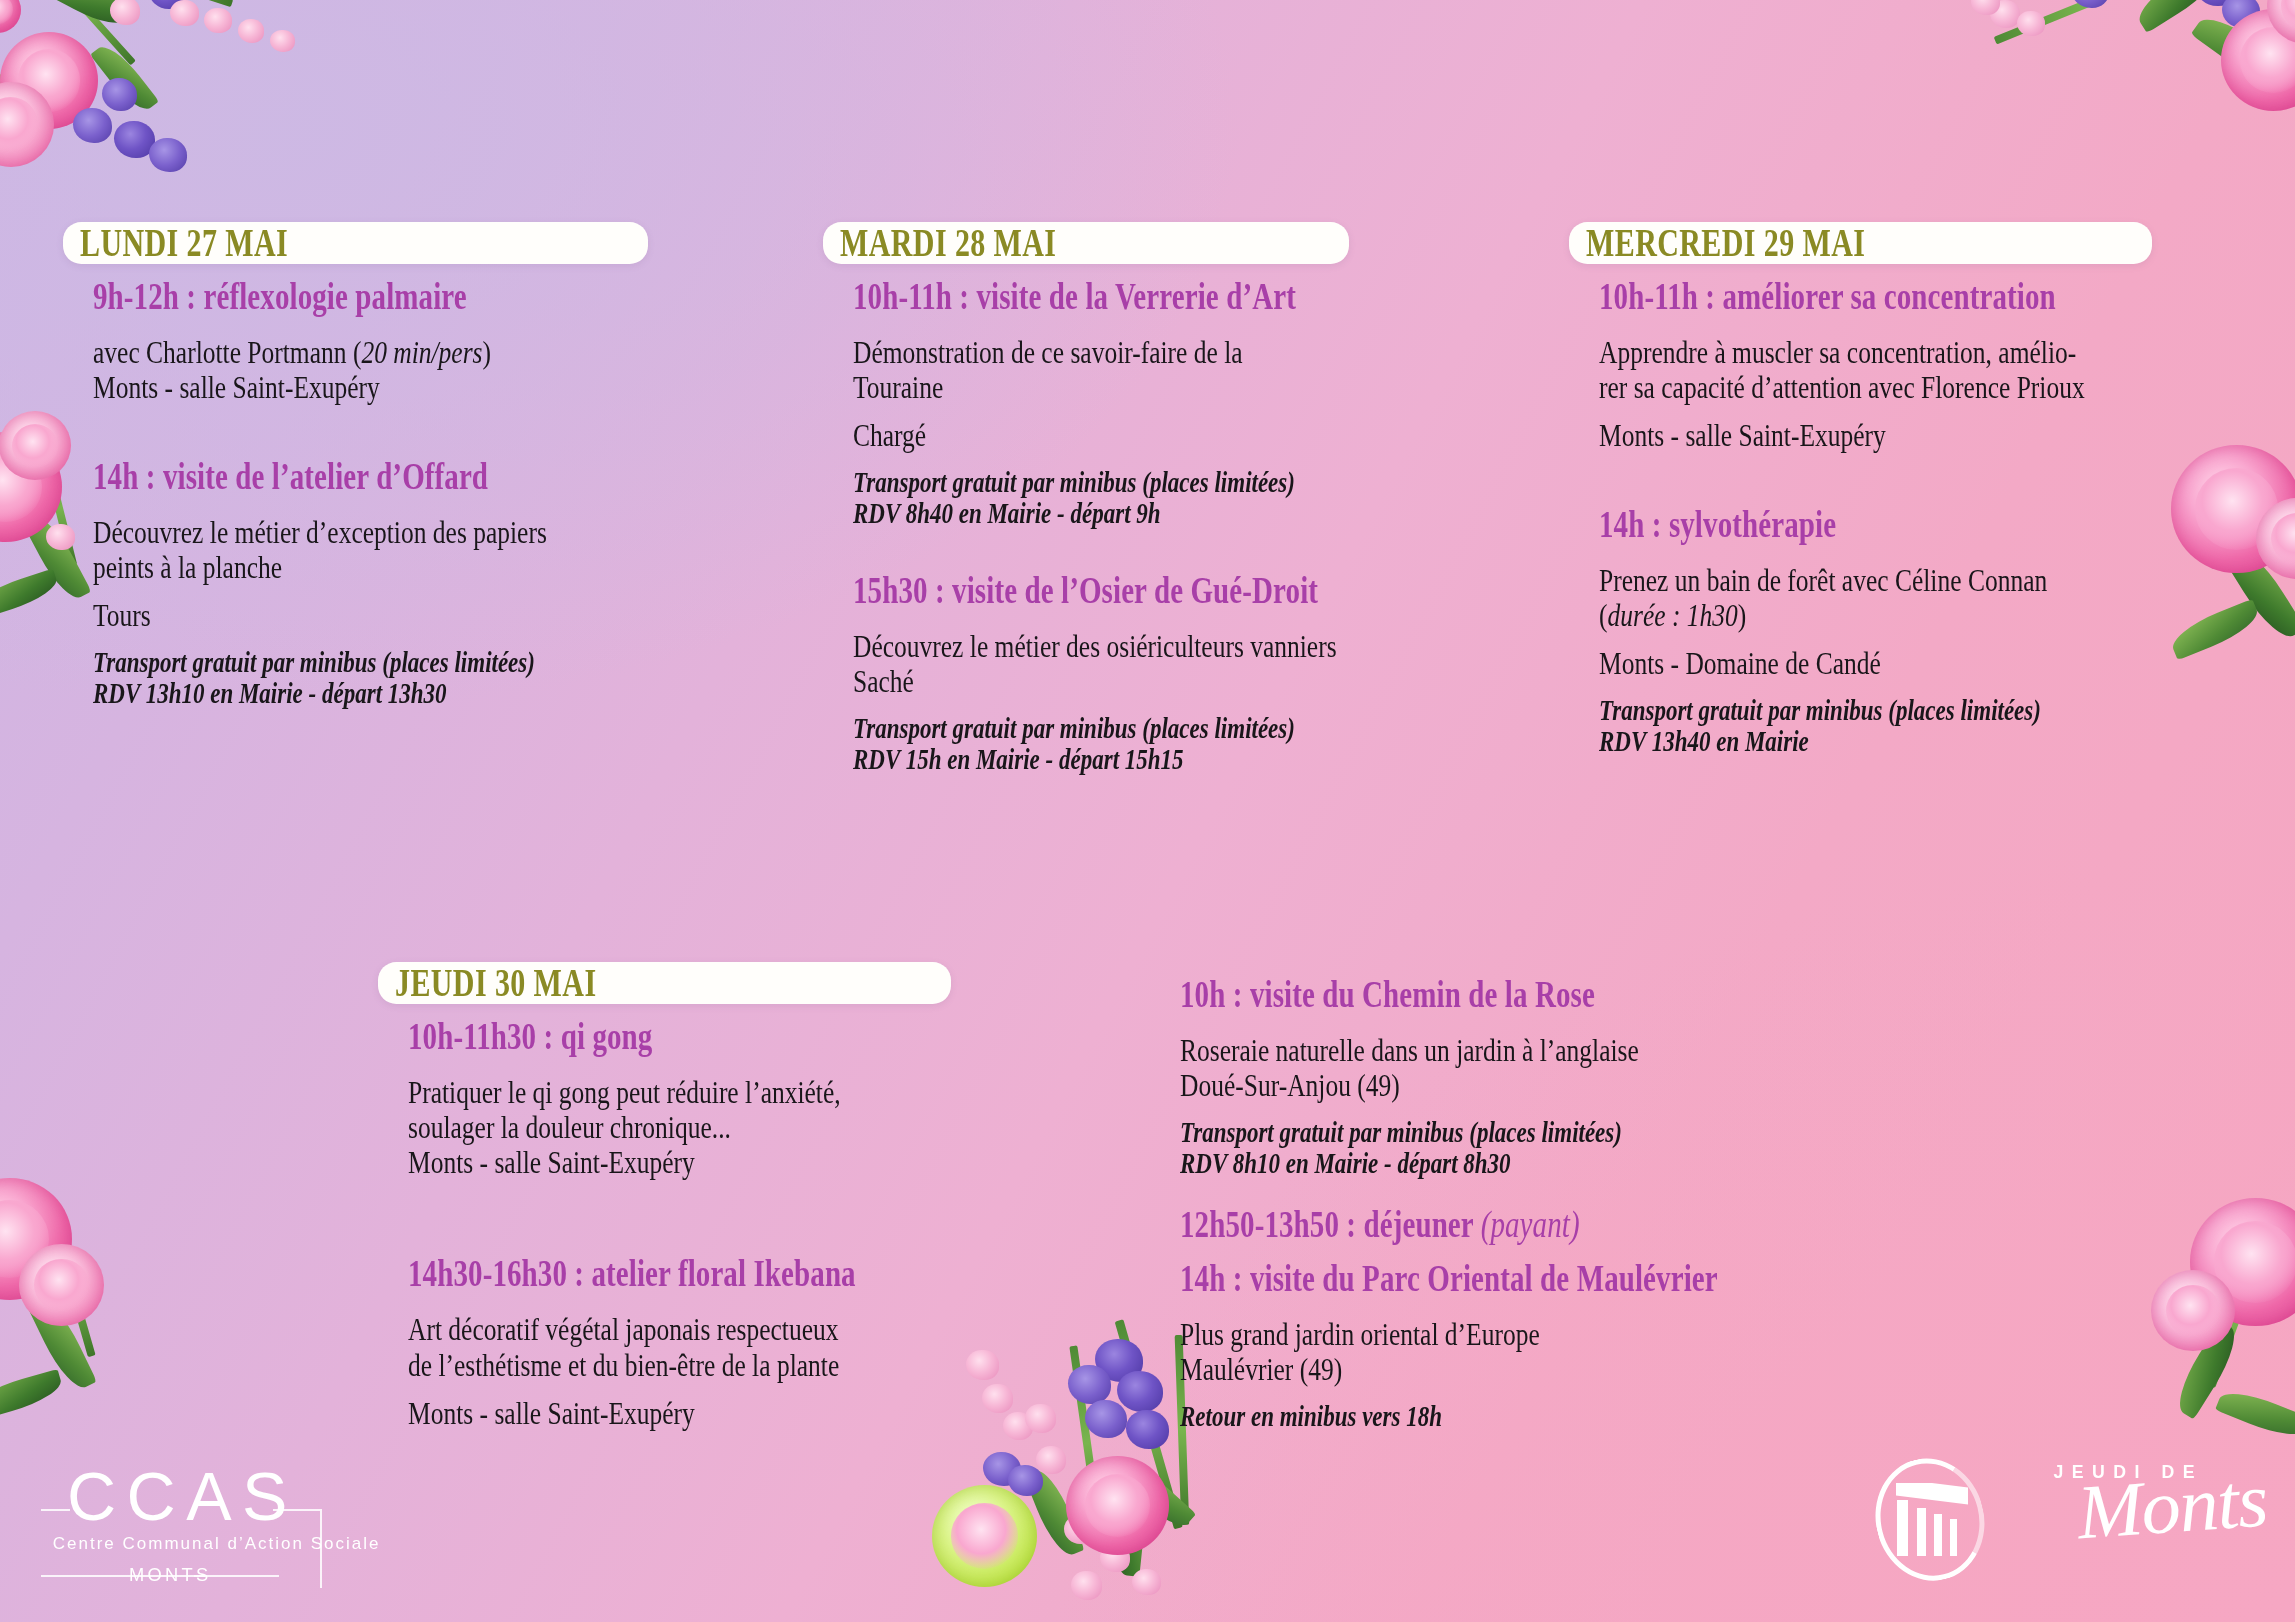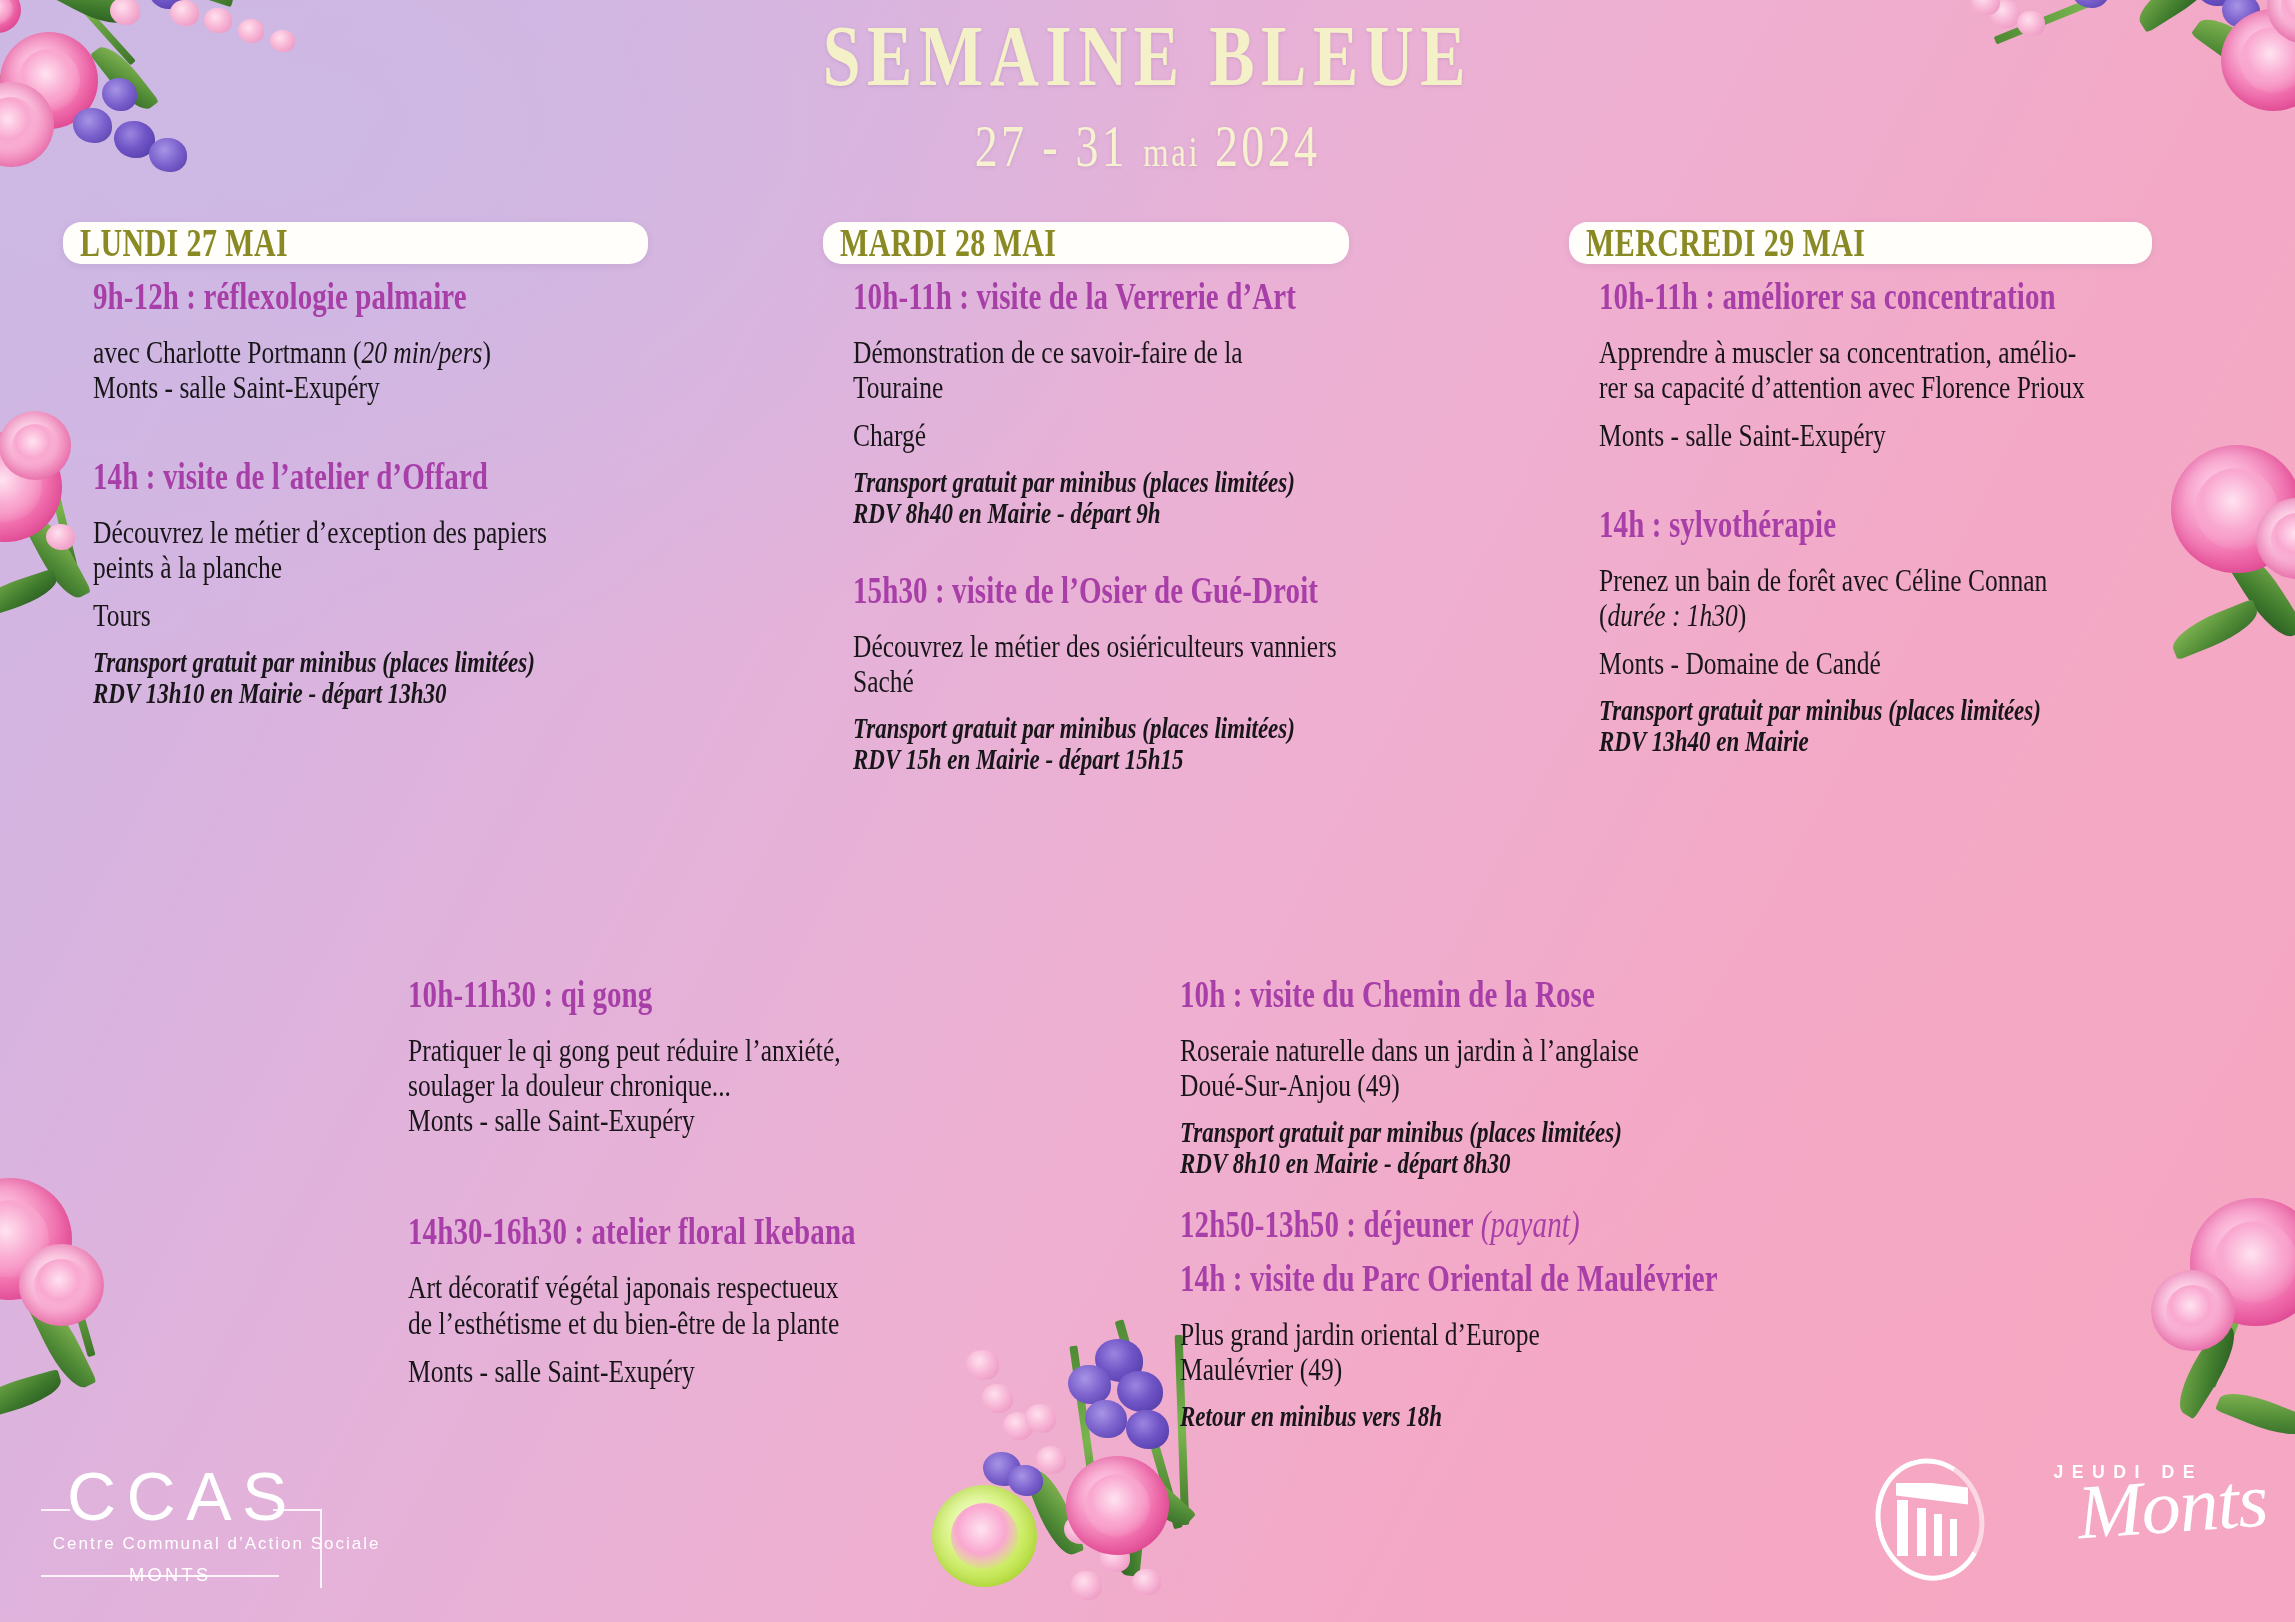--- a/index.html
+++ b/index.html
@@ -214,26 +214,20 @@
     <div class="budp" style="left:115px;top:76px;width:31px;height:29px;"></div>
     <div class="budp" style="left:126px;top:118px;width:30px;height:27.5px;"></div>
     <div class="budp" style="left:154px;top:187px;width:31px;height:29px;"></div>
     <div class="budp" style="left:190px;top:216px;width:30px;height:27.5px;"></div>
     <div class="budp" style="left:161px;top:243px;width:31px;height:29px;"></div>
     <div class="budp" style="left:222px;top:241px;width:29px;height:26px;"></div>
     <div class="carn" style="left:156px;top:128px;width:103px;height:99px;"></div>
     <div class="carn green" style="left:22px;top:157px;width:105px;height:102px;"></div>
   </div>
 
-  <div class="title-wrap">
-    <h1 class="big-title">SEMAINE BLEUE</h1>
-    <div class="sub-title">
-      <span>27 - 31 </span><span class="mai">mai</span><span> 2024</span>
-    </div>
-  </div>
 
   <div class="daycard" style="left:63px;top:222px;width:687px;">
     <div class="pill" style="width:554px;">
       <span class="pill-label">LUNDI 27 MAI</span>
     </div>
     <div class="events" style="padding-left:30px;">
       <div class="event">
         <div class="ev-title">9h-12h : réflexologie palmaire</div>
         <div class="ev-line tight">
           <span>avec Charlotte Portmann (</span><i>20 min/pers</i><span>)</span>
@@ -295,20 +289,23 @@
           <span>(</span><i>durée : 1h30</i><span>)</span>
         </div>
         <div class="ev-line">Monts - Domaine de Candé</div>
         <div class="ev-note">Transport gratuit par minibus (places limitées)</div>
         <div class="ev-note">RDV 13h40 en Mairie</div>
       </div>
     </div>
   </div>
 
   <div class="daycard" style="left:378px;top:962px;width:687px;">
+    <div class="pill" style="width:542px;">
+      <span class="pill-label">JEUDI 30 MAI</span>
+    </div>
     <div class="events" style="padding-left:30px;">
       <div class="event">
         <div class="ev-title">10h-11h30 : qi gong</div>
         <div class="ev-line tight">Pratiquer le qi gong peut réduire l’anxiété,</div>
         <div class="ev-line tight">soulager la douleur chronique...</div>
         <div class="ev-line">Monts - salle Saint-Exupéry</div>
       </div>
       <div class="gap-lg"></div>
       <div class="gap-md"></div>
       <div class="event">

